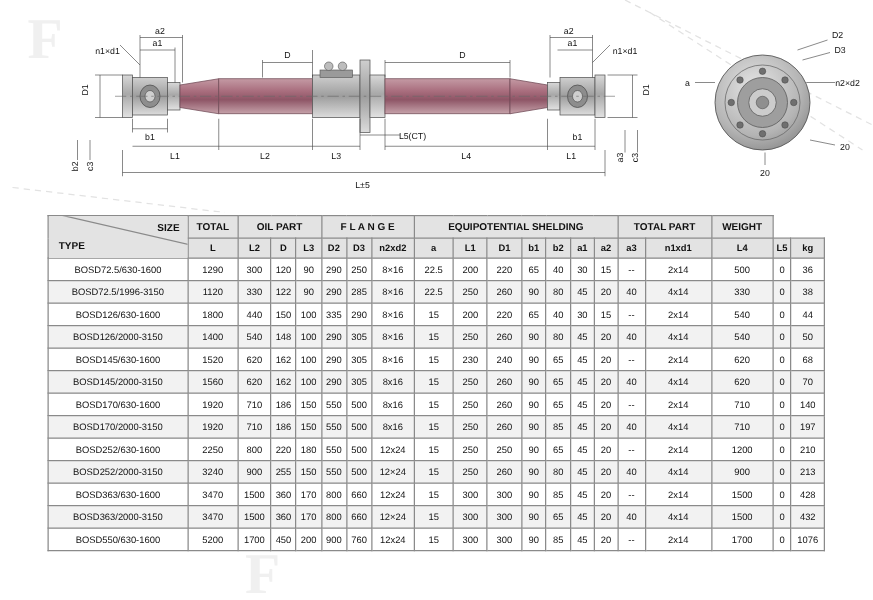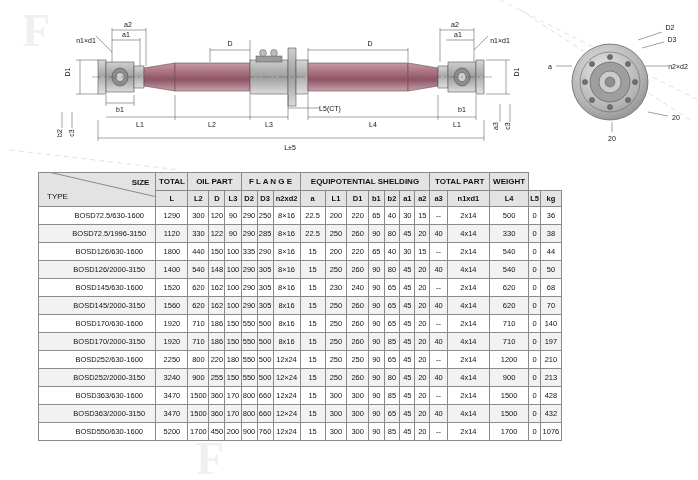--- a/index.html
+++ b/index.html
@@ -40,21 +40,21 @@
 
   
   .table-wrap {
     position: absolute;
     left: 38px;
     top: 172px;
     width: 622px;
   }
   table.spec {
     border-collapse: collapse;
-    width: 524px;
+    width: 622px;
     font-size: 7.5px;
     color: #111;
     background: #fff;
   }
   table.spec th, table.spec td {
     border: 1px solid #8a8a8a;
     text-align: center;
     padding: 0;
     height: 17px;
     line-height: 17px;
@@ -66,21 +66,20 @@
     font-size: 8px;
   }
   table.spec thead tr.hdr2 th {
     font-size: 7.5px;
     height: 15px;
     line-height: 15px;
   }
   table.spec tbody td.type {
     text-align: center;
     font-size: 7.5px;
-    padding-left: 24px;
   }
   table.spec tbody tr:nth-child(odd) { background: #ffffff; }
   table.spec tbody tr:nth-child(even) { background: #f2f2f2; }
   .corner {
     position: relative;
     background: #e3e3e3;
     height: 34px;
   }
   .corner .slash {
     position: absolute;
@@ -100,21 +99,21 @@
   .corner .lbl-size {
     position: absolute;
     right: 6px; top: 1px;
     font-size: 8px;
     font-weight: bold;
   }
   .corner .lbl-type {
     position: absolute;
     left: 8px; bottom: 1px;
     font-size: 8px;
-    font-weight: normal;
+    font-weight: bold;
   }
   .dimtxt { font-size: 7px; fill: #111; font-family: "Liberation Sans", sans-serif; }
 </style>
 </head>
 <body>
 
 <div class="page">
 
   <div class="wm wm-tl">F</div>
   <div class="wm wm-br">F</div>

